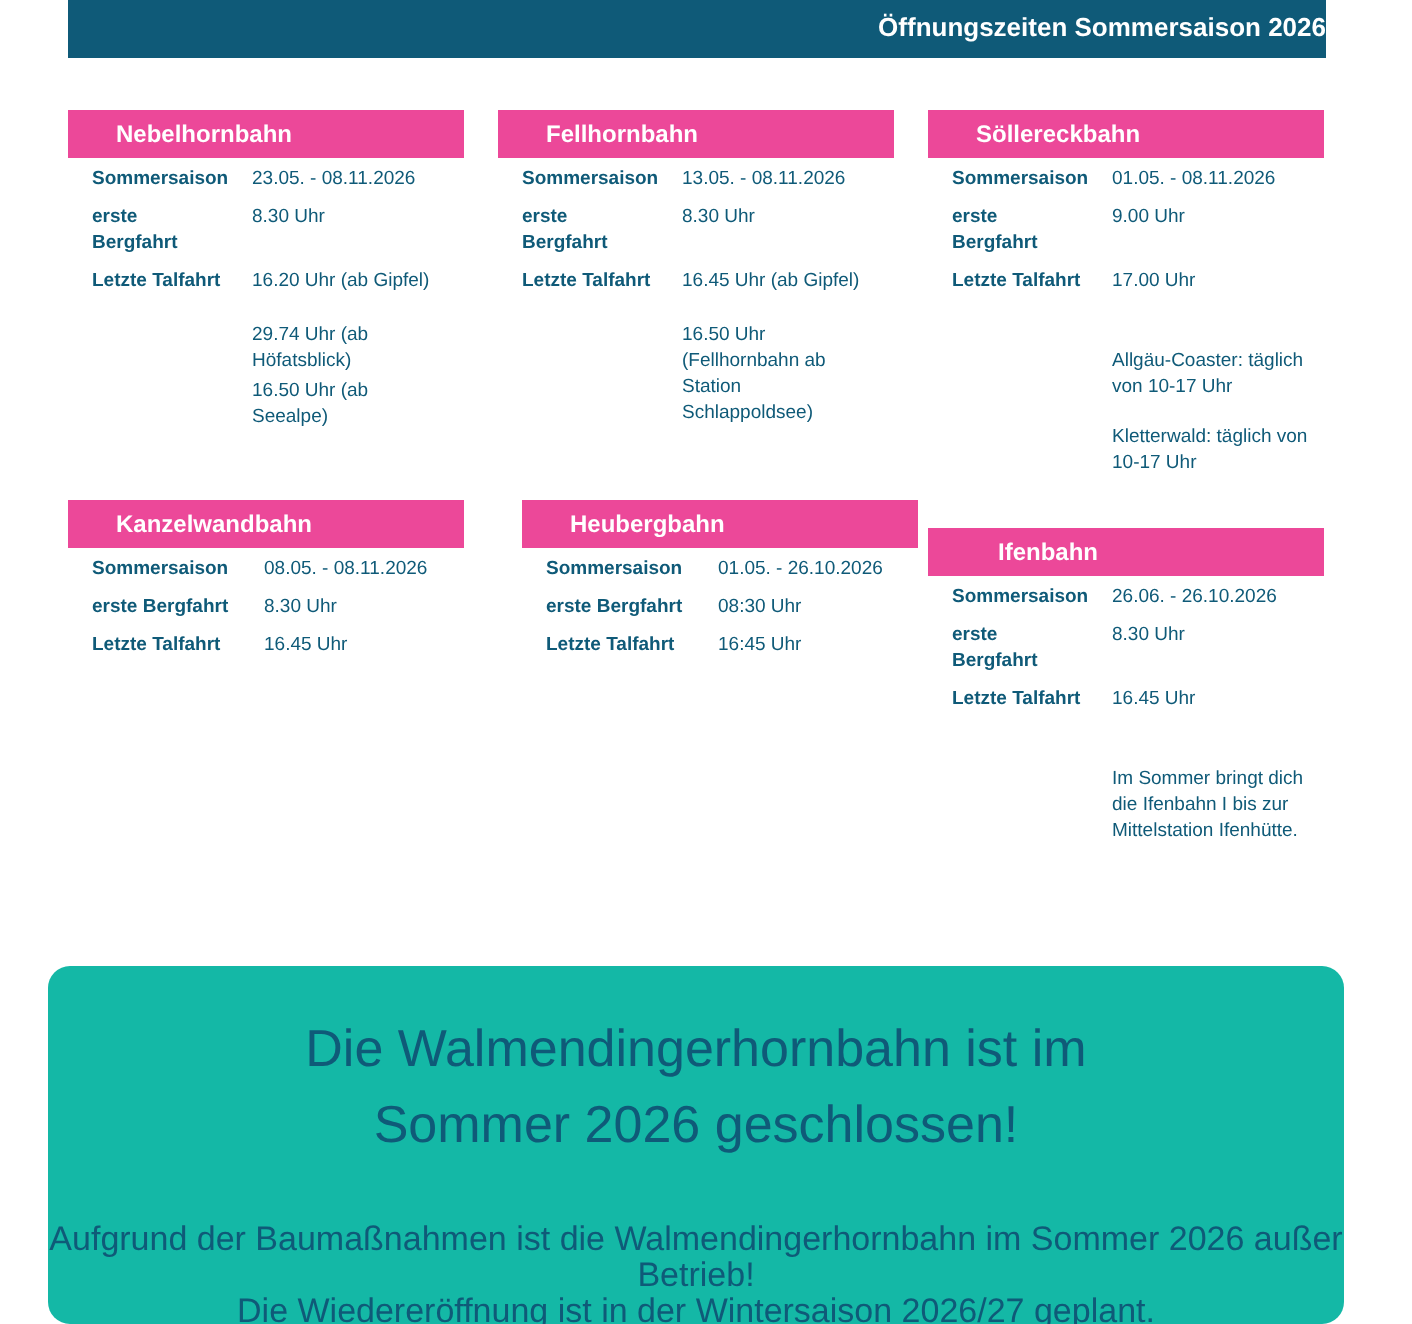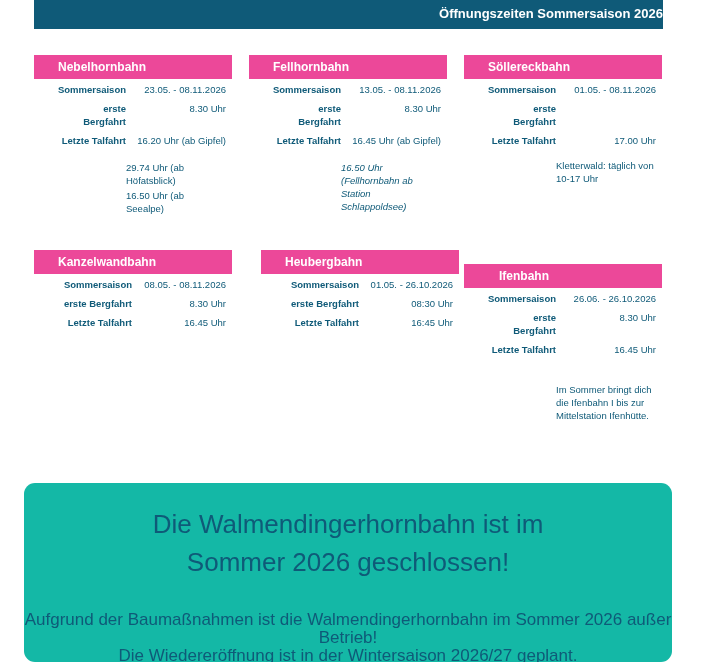--- a/index.html
+++ b/index.html
@@ -1,20 +1,20 @@
 <!DOCTYPE html>
 <html><head>
 <meta charset="utf-8">
 <style>
   html, body { margin: 0; padding: 0; background: #ffffff; }
   body { width: 706px; height: 662px; position: relative; overflow: hidden; font-family: "Liberation Sans", sans-serif; color: #0f5a78; }
   .top-banner { position: absolute; left: 34px; top: 0; width: 629px; height: 29px; background: #0f5a78; color: #ffffff; font-weight: bold; font-size: 13px; text-align: right; line-height: 28px; }
   .card { position: absolute; width: 198px; }
   .card-head { height: 24px; background: #ec4899; color: #fff; font-weight: bold; font-size: 12px; line-height: 24px; padding-left: 24px; }
-  .row { display: flex; font-size: 9.5px; margin-top: 6px; line-height: 13px; text-align: right; }
+  .row { display: flex; font-size: 9.5px; margin-top: 6px; line-height: 13px; }
   .lbl { width: 80px; padding-left: 12px; font-weight: bold; flex: none; }
   .val { color: #0f5a78; font-weight: normal; flex: 1; padding-right: 6px; }
   .wide .lbl { width: 86px; }
   .note { font-size: 9.5px; line-height: 13px; margin-left: 92px; padding-right: 8px; }
   .notice { position: absolute; left: 24px; top: 483px; width: 648px; height: 179px; background: #14b8a6; text-align: center; border-radius: 11px; }
   .notice-title { font-size: 26px; line-height: 38px; margin-top: 22px; color: #0f5a78; }
   .notice-text { font-size: 17px; line-height: 18px; margin-top: 30px; color: #0f5a78; }
 </style>
 </head>
 <body>
@@ -46,36 +46,38 @@
       <span class="val">13.05. - 08.11.2026</span>
     </div>
   <div class="row">
       <span class="lbl"><span>erste</span><br><span>Bergfahrt</span></span>
       <span class="val">8.30 Uhr</span>
     </div>
   <div class="row">
       <span class="lbl">Letzte Talfahrt</span>
       <span class="val">16.45 Uhr (ab Gipfel)</span>
     </div>
-  <div class="note" style="margin-top:14px; width:80px;font-style:italic;">16.50 Uhr (Fellhornbahn ab Station Schlappoldsee)</div>
+  <div class="note" style="margin-top:14px; width:80px;">16.50 Uhr (Fellhornbahn ab Station Schlappoldsee)</div>
 </div>
 
 <div class="card" style="left:464px; top:55px;">
   <div class="card-head">Söllereckbahn</div>
   <div class="row" style="margin-top:4px">
       <span class="lbl">Sommersaison</span>
       <span class="val">01.05. - 08.11.2026</span>
     </div>
   <div class="row">
       <span class="lbl"><span>erste</span><br><span>Bergfahrt</span></span>
+      <span class="val">9.00 Uhr</span>
     </div>
   <div class="row">
       <span class="lbl">Letzte Talfahrt</span>
       <span class="val">17.00 Uhr</span>
     </div>
+  <div class="note" style="margin-top:27px; width:100px;">Allgäu-Coaster: täglich von 10-17 Uhr</div>
   <div class="note" style="margin-top:12px; width:100px;">Kletterwald: täglich von 10-17 Uhr</div>
 </div>
 
 <div class="card wide" style="left:34px; top:250px;">
   <div class="card-head">Kanzelwandbahn</div>
   <div class="row" style="margin-top:4px">
       <span class="lbl">Sommersaison</span>
       <span class="val">08.05. - 08.11.2026</span>
     </div>
   <div class="row">

